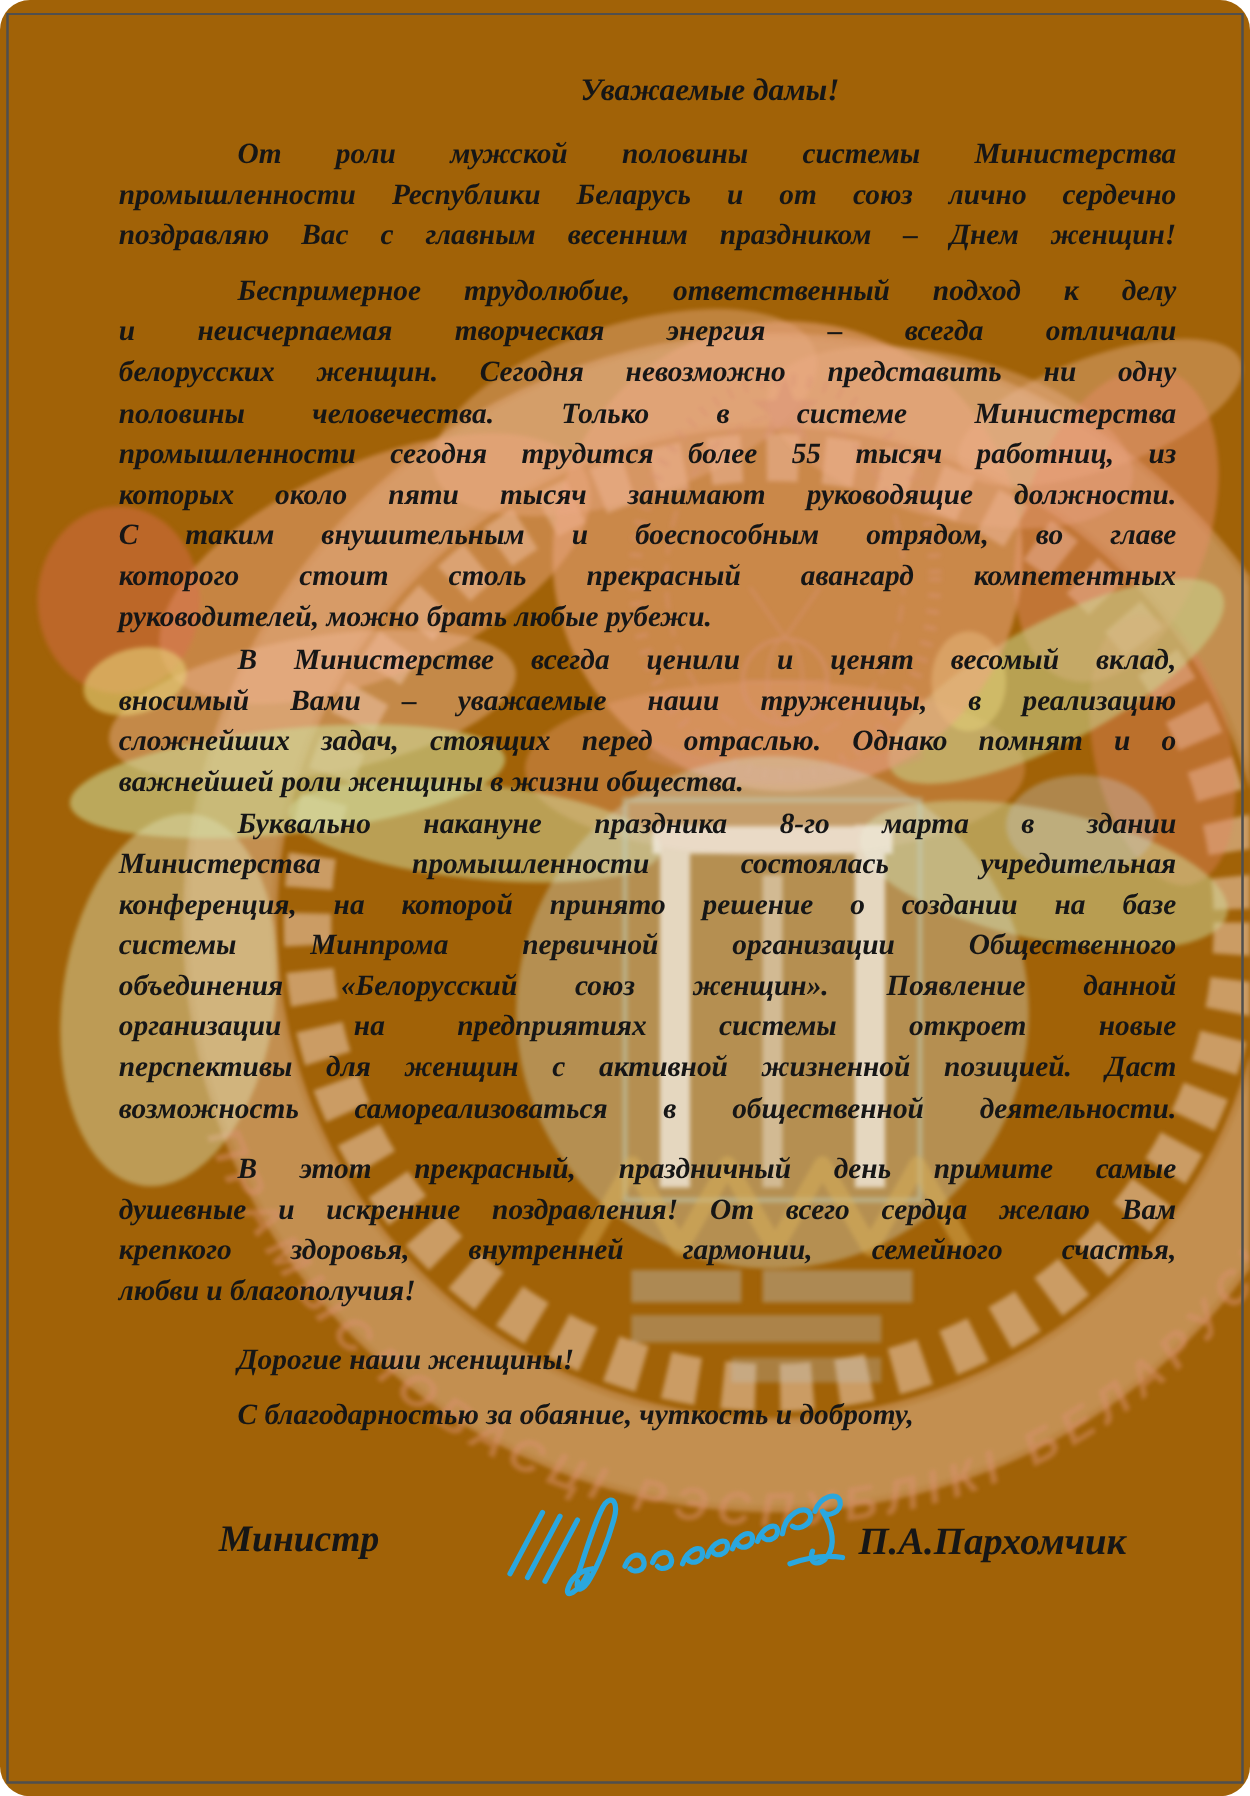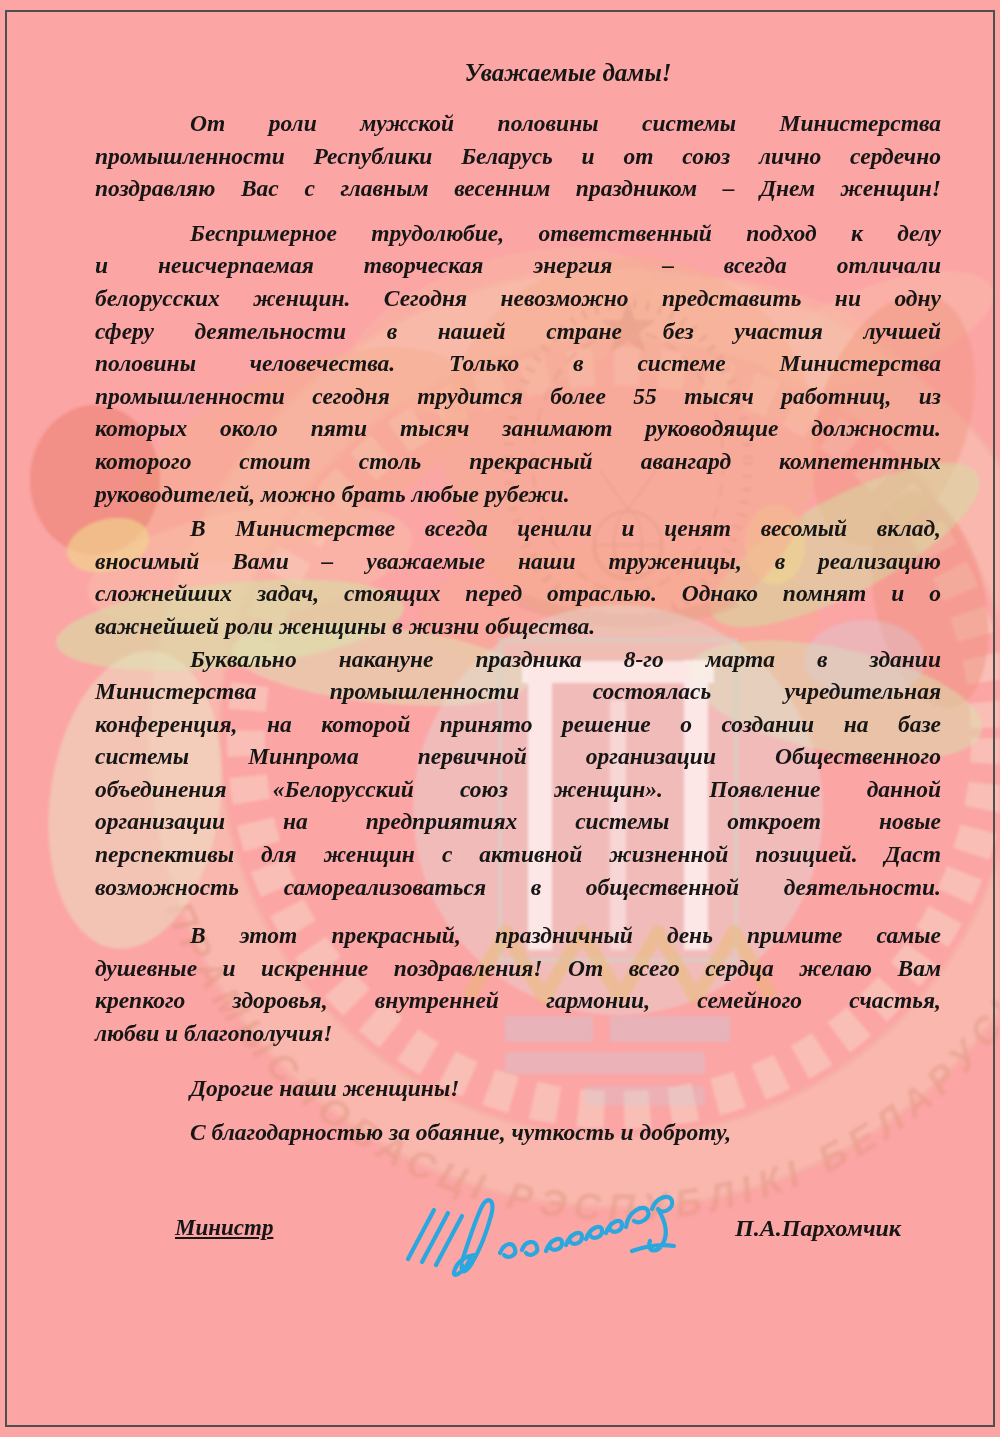--- a/index.html
+++ b/index.html
@@ -1,29 +1,29 @@
 <!DOCTYPE html>
 <html><head>
 <meta charset="utf-8">
 <style>
   html,body{margin:0;padding:0;background:#ffffff;}
-  .page{position:relative;width:1000px;height:1437px;background:#fca5a5;overflow:hidden;
-        font-family:"Liberation Serif",serif;font-weight:bold;font-style:italic;}
+  .page{position:relative;width:1000px;height:1437px;background:#a16207;overflow:hidden;
+        font-family:"Liberation Serif",serif;font-weight:bold;font-style:italic;border-radius:24px;}
   .scan-frame{position:absolute;left:5px;top:10px;right:5px;bottom:10px;
               border:2px solid #4f4f4f;pointer-events:none;z-index:3;}
   .watermark{position:absolute;left:0;top:0;z-index:0;filter:blur(1.6px);}
   .content{position:absolute;left:95px;top:56px;width:846px;color:#161616;z-index:2;}
   .title{font-size:25px;line-height:34px;height:34px;text-align:center;transform:translateX(50px);}
   .para{margin:0;}
   .line{font-size:23.5px;line-height:32.6px;height:32.6px;text-align:left;}
   .line.just{text-align:justify;text-align-last:justify;text-justify:inter-word;}
   .line.ind{text-indent:95px;}
   .sig-row{position:relative;height:100px;margin-top:36px;}
-  .sig-pos{position:absolute;left:80px;top:30px;font-size:23px;text-decoration:underline;}
-  .sig-name{position:absolute;right:40px;top:30px;font-size:24px;}
+  .sig-pos{position:absolute;left:80px;top:30px;font-size:30px;}
+  .sig-name{position:absolute;right:40px;top:30px;font-size:31px;}
   .sig-ink{position:absolute;left:305px;top:4px;}
 </style>
 </head>
 <body>
 
 <div class="page">
 
   <svg class="watermark" width="1000" height="1437" viewBox="0 0 1000 1437">
     <g opacity="0.9">
 
@@ -103,24 +103,24 @@
     <div id="letter-body">
         <div class="para" style="margin-top: 17px;">
           <div class="line ind just">От роли мужской половины системы Министерства</div>
           <div class="line just">промышленности Республики Беларусь и от союз лично сердечно</div>
           <div class="line just">поздравляю Вас с главным весенним праздником – Днем женщин!</div>
         </div>
         <div class="para" style="margin-top: 12px;">
           <div class="line ind just">Беспримерное трудолюбие, ответственный подход к делу</div>
           <div class="line just">и неисчерпаемая творческая энергия – всегда отличали</div>
           <div class="line just">белорусских женщин. Сегодня невозможно представить ни одну</div>
-          <div class="line just">сферу деятельности в нашей стране без участия лучшей</div>
           <div class="line just">половины человечества. Только в системе Министерства</div>
           <div class="line just">промышленности сегодня трудится более 55 тысяч работниц, из</div>
           <div class="line just">которых около пяти тысяч занимают руководящие должности.</div>
+          <div class="line just">С таким внушительным и боеспособным отрядом, во главе</div>
           <div class="line just">которого стоит столь прекрасный авангард компетентных</div>
           <div class="line">руководителей, можно брать любые рубежи.</div>
         </div>
         <div class="para" style="margin-top: 2px;">
           <div class="line ind just">В Министерстве всегда ценили и ценят весомый вклад,</div>
           <div class="line just">вносимый Вами – уважаемые наши труженицы, в реализацию</div>
           <div class="line just">сложнейших задач, стоящих перед отраслью. Однако помнят и о</div>
           <div class="line">важнейшей роли женщины в жизни общества.</div>
         </div>
         <div class="para" style="margin-top: 0px;">

